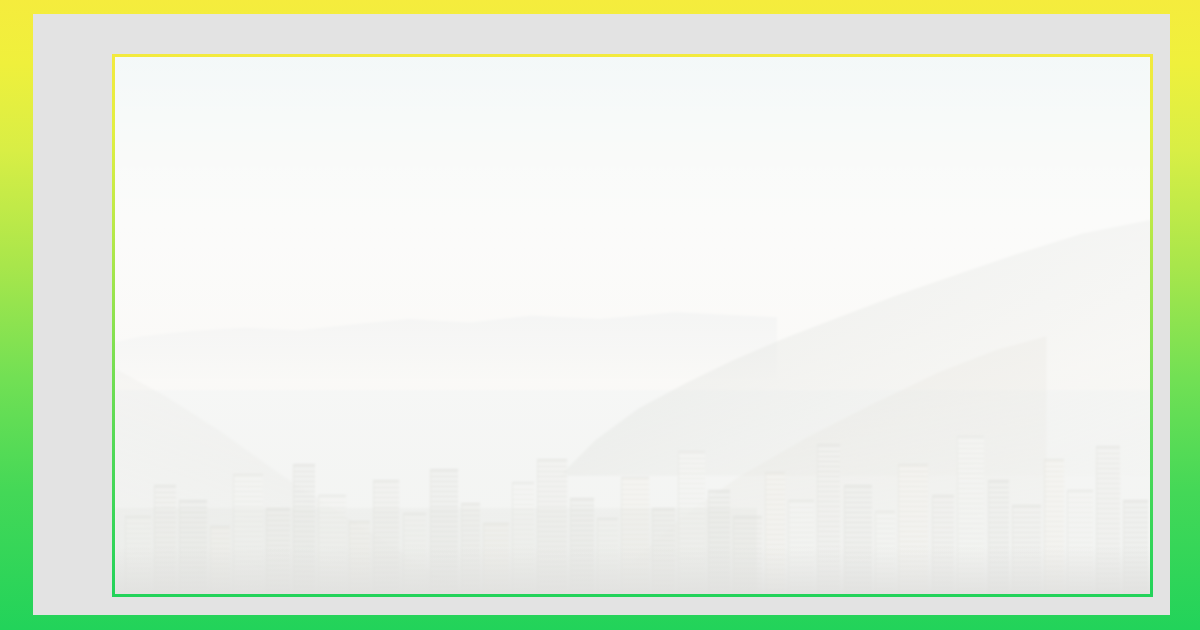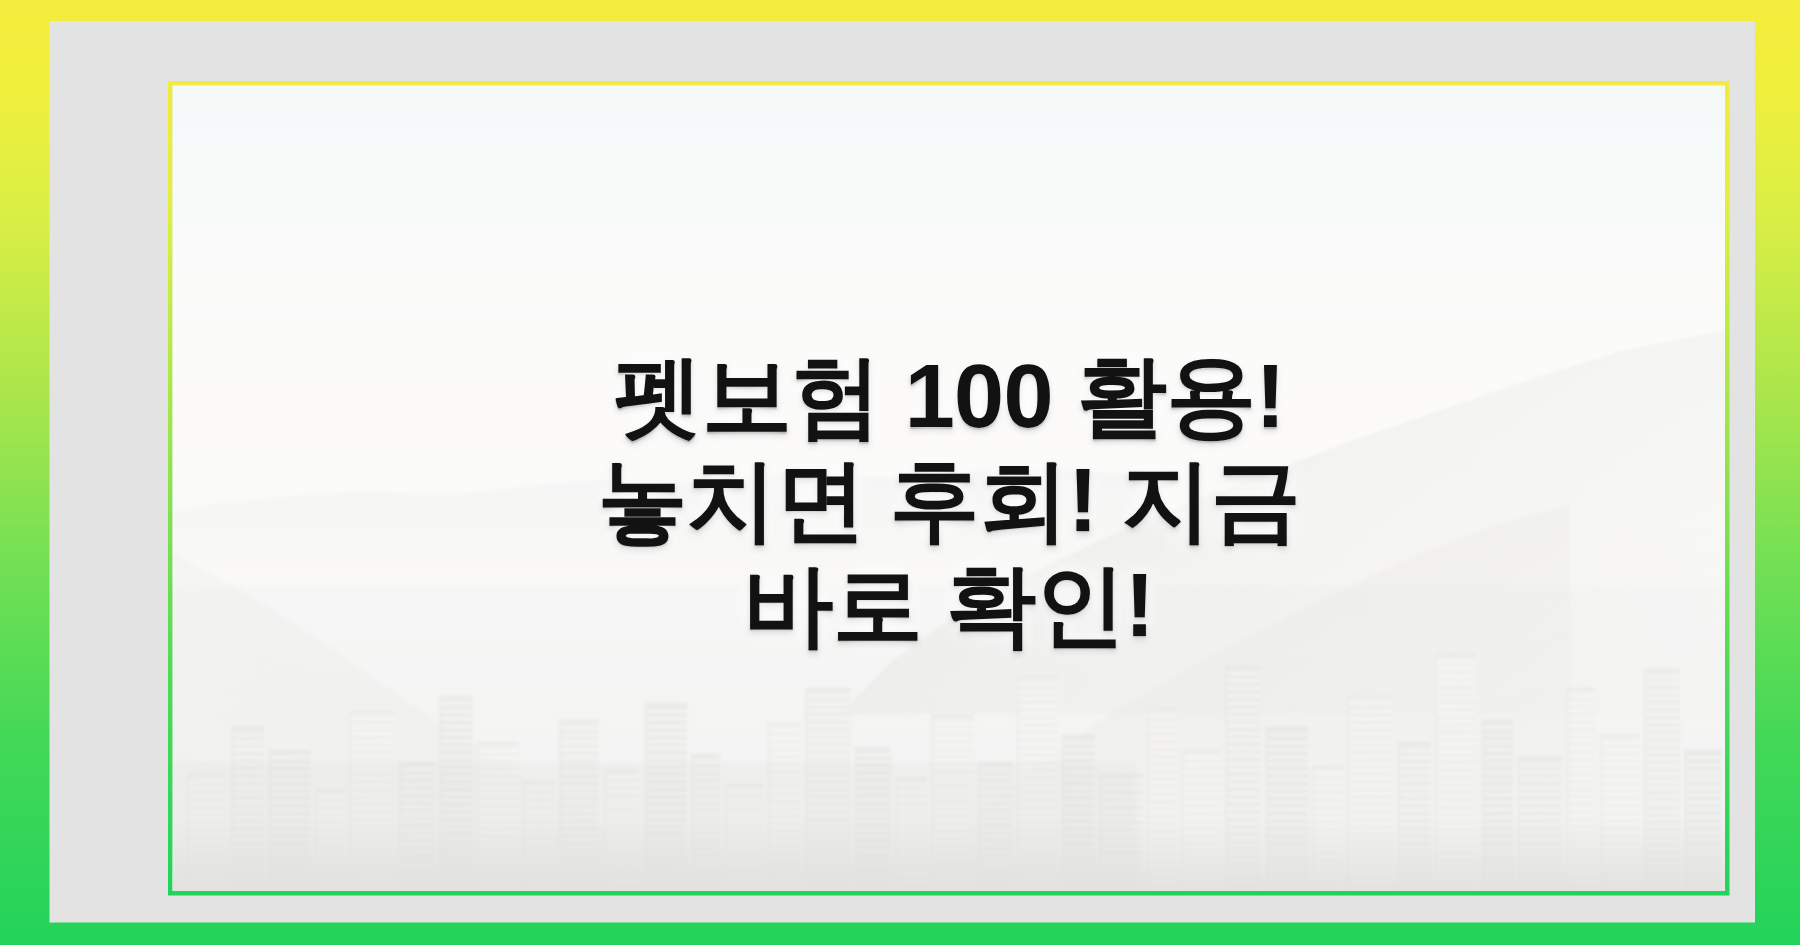--- a/index.html
+++ b/index.html
@@ -292,22 +292,17 @@
             <div class="bldg" style="left:94.8%; width:2.2%;  height:57%;"></div>
             <div class="bldg tall" style="left:97.4%; width:2.3%;  height:36%;"></div>
           </div>
 
           <div class="treeline"></div>
         </div>
 
         <div class="haze"></div>
         <div class="bottom-fade"></div>
 
-        <div id="headline">
-          <span class="line">펫보험 100 활용!</span>
-          <span class="line">놓치면 후회! 지금</span>
-          <span class="line">바로 확인!</span>
-        </div>
 
       </div>
     </div>
   </div>
 </div>
 
 </body></html>

